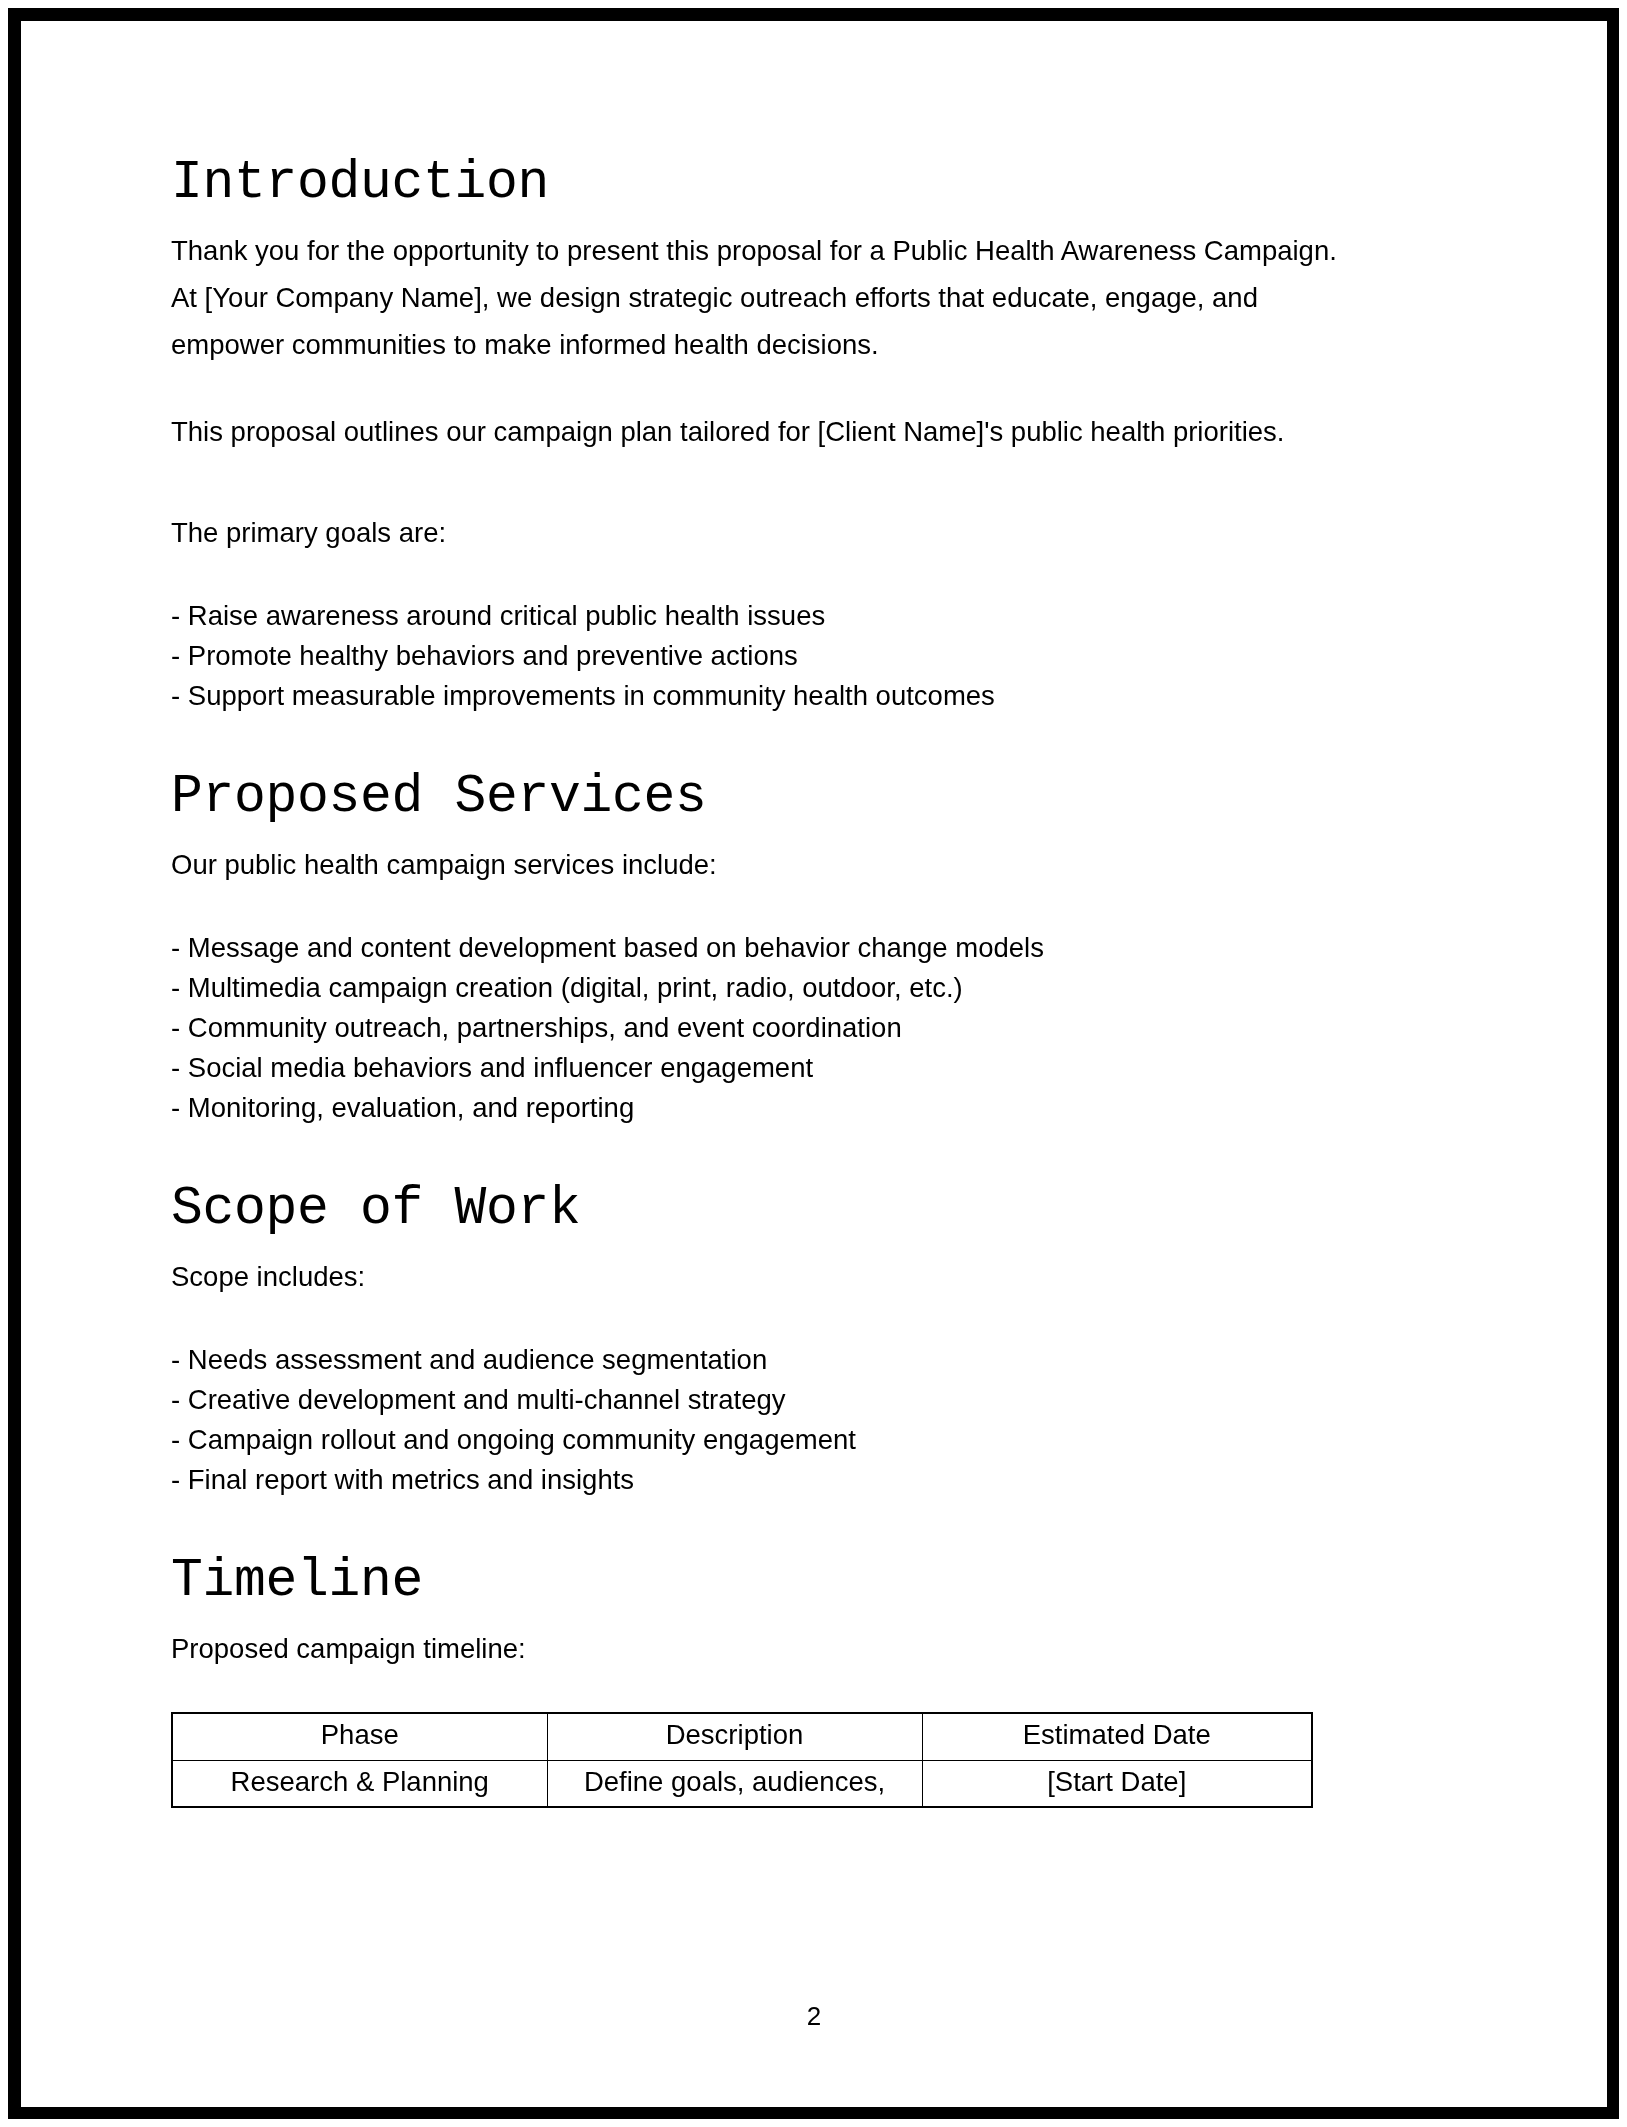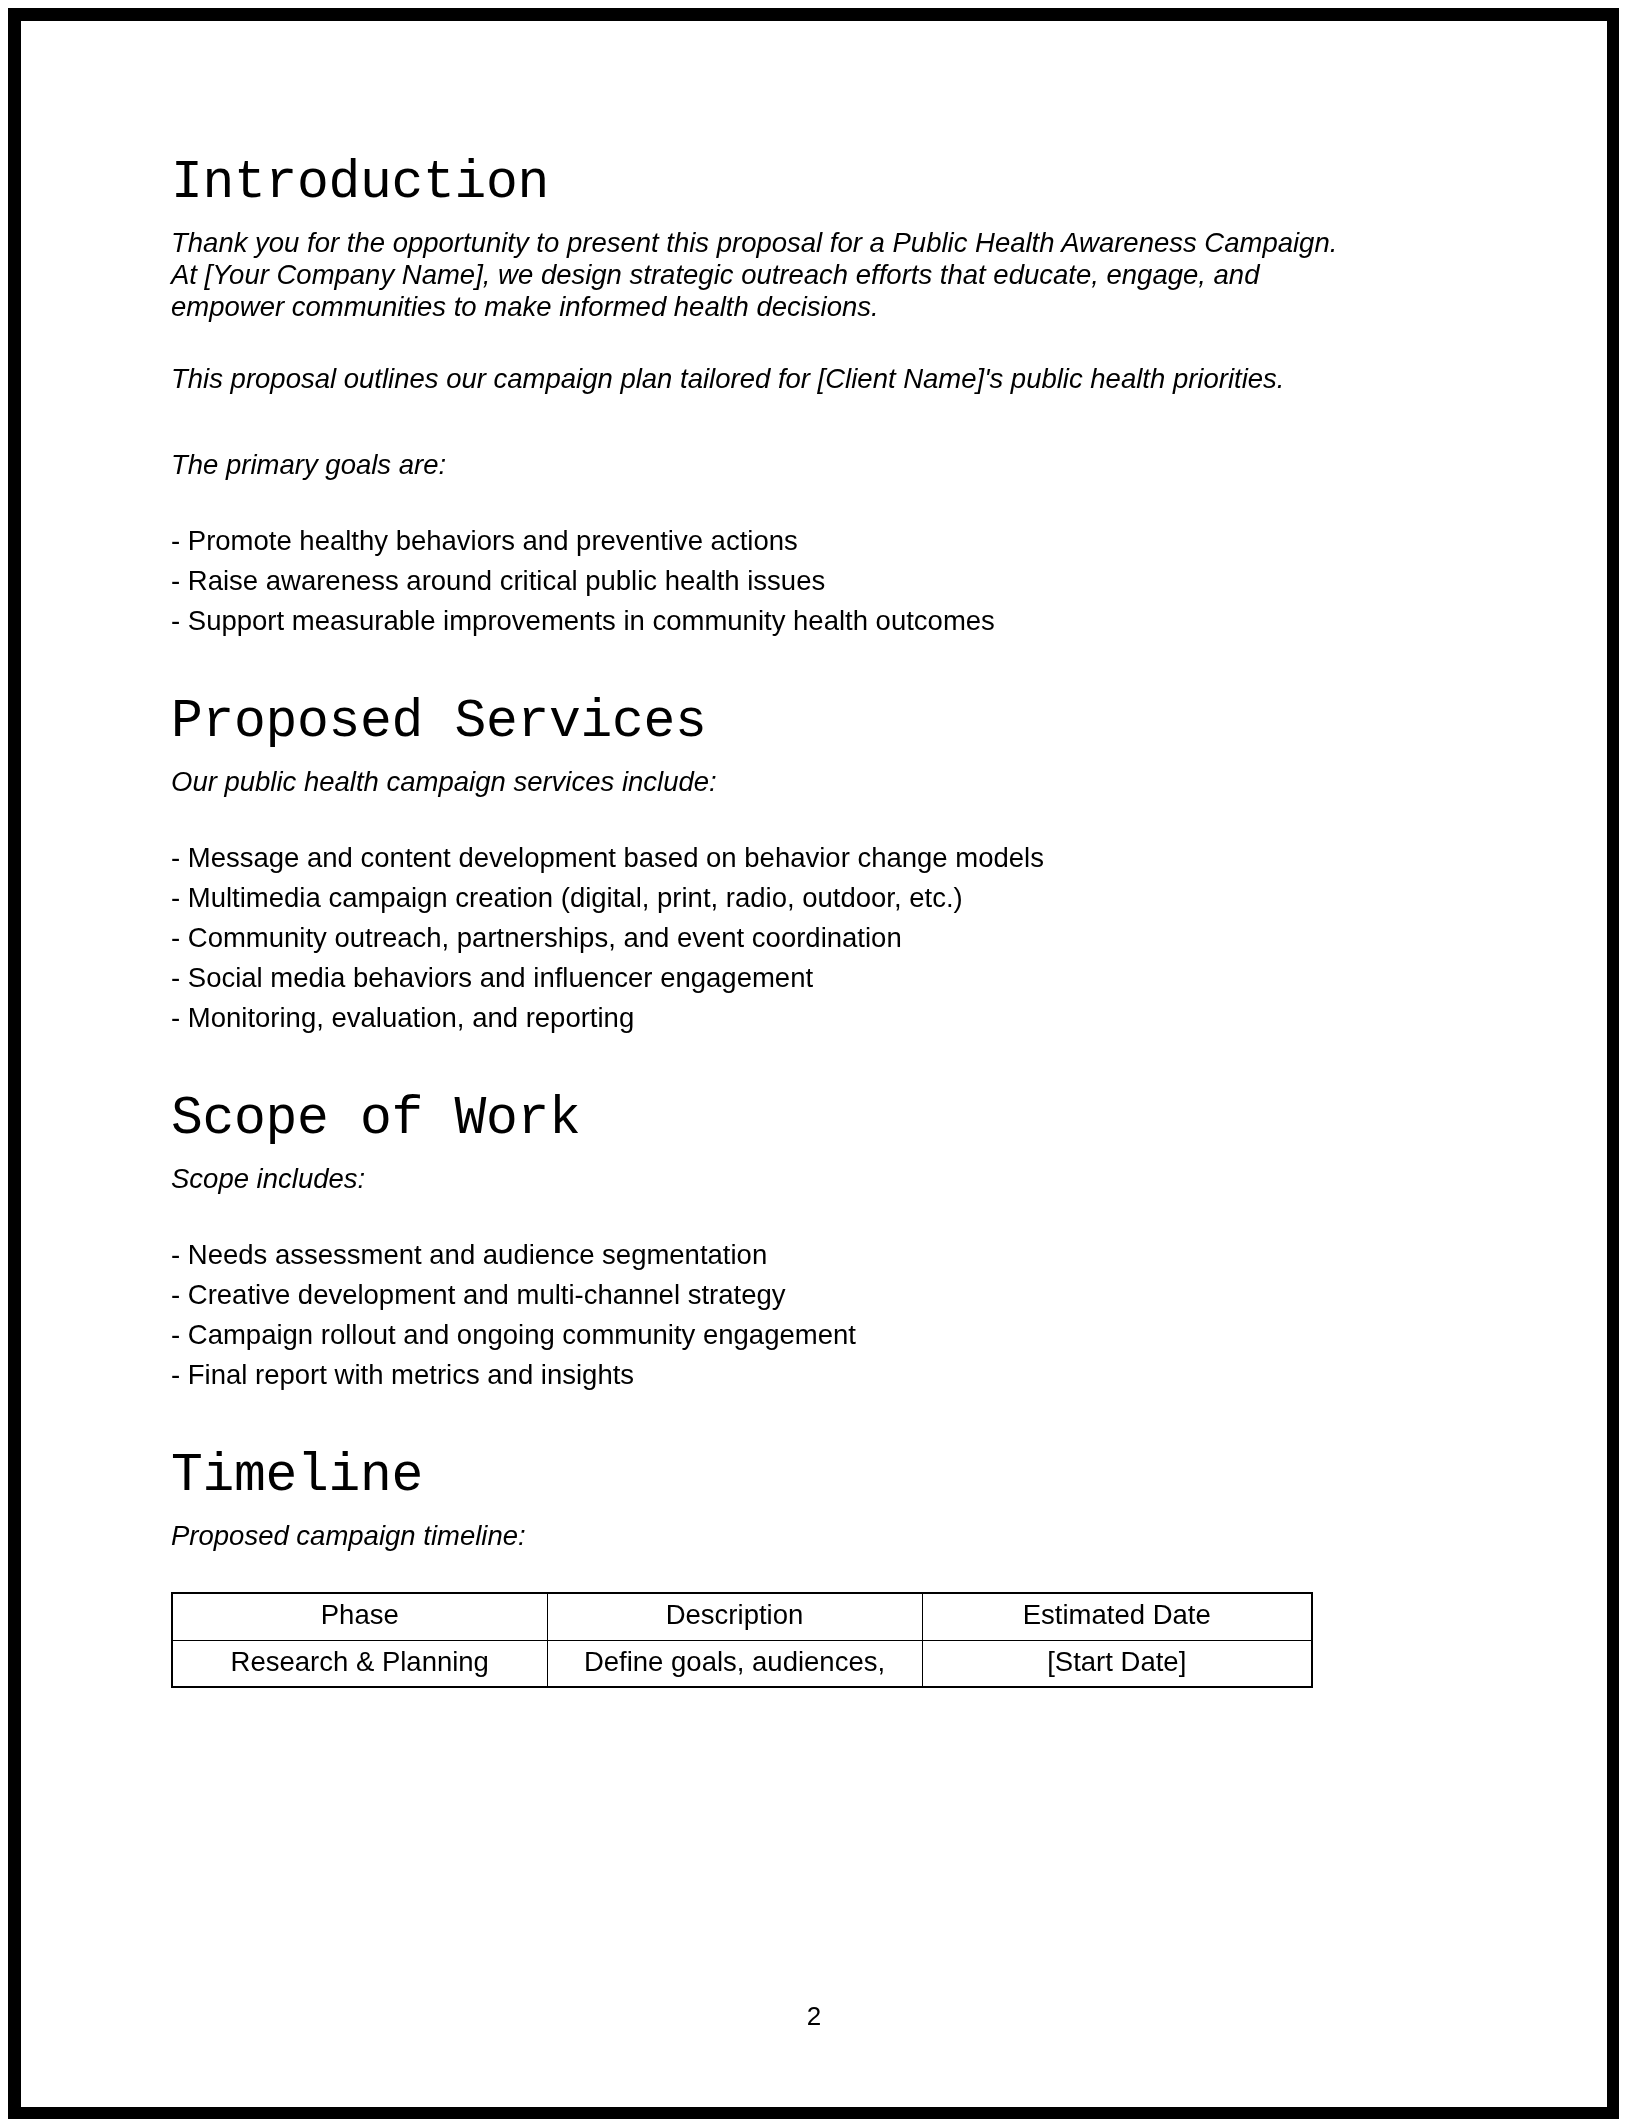--- a/index.html
+++ b/index.html
@@ -59,26 +59,25 @@
   .section {
     margin: 0;
   }
 
   .section-gap {
     height: 54px;
   }
 
   p.para {
     font-size: 27.5px;
-    line-height: 32px;
+    line-height: 47px;
     color: #000000;
     margin: 0;
     padding: 0;
     white-space: pre-wrap;
-    font-style: italic;
   }
 
   p.para + p.para {
     margin-top: 40px;
   }
 
   ul.dash-list {
     list-style: none;
     margin: 40px 0 0 0;
     padding: 0;
@@ -143,22 +142,22 @@
 At [Your Company Name], we design strategic outreach efforts that educate, engage, and
 empower communities to make informed health decisions.</p>
         <p class="para">This proposal outlines our campaign plan tailored for [Client Name]'s public health priorities.</p>
       </div>
 
       <div class="section-gap"></div>
 
       <div class="section">
         <p class="para">The primary goals are:</p>
         <ul class="dash-list">
+          <li>- Raise awareness around critical public health issues</li>
           <li>- Promote healthy behaviors and preventive actions</li>
-          <li>- Raise awareness around critical public health issues</li>
           <li>- Support measurable improvements in community health outcomes</li>
         </ul>
       </div>
 
       <div class="section-gap"></div>
 
       <div class="section">
         <h1 class="doc-heading">Proposed Services</h1>
         <p class="para">Our public health campaign services include:</p>
         <ul class="dash-list">

